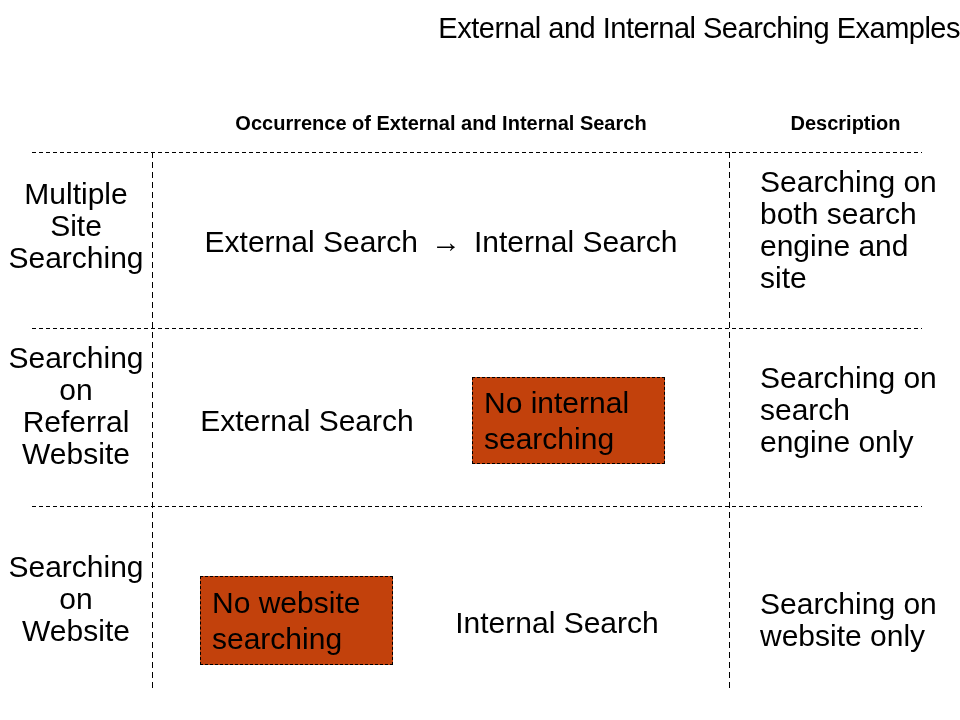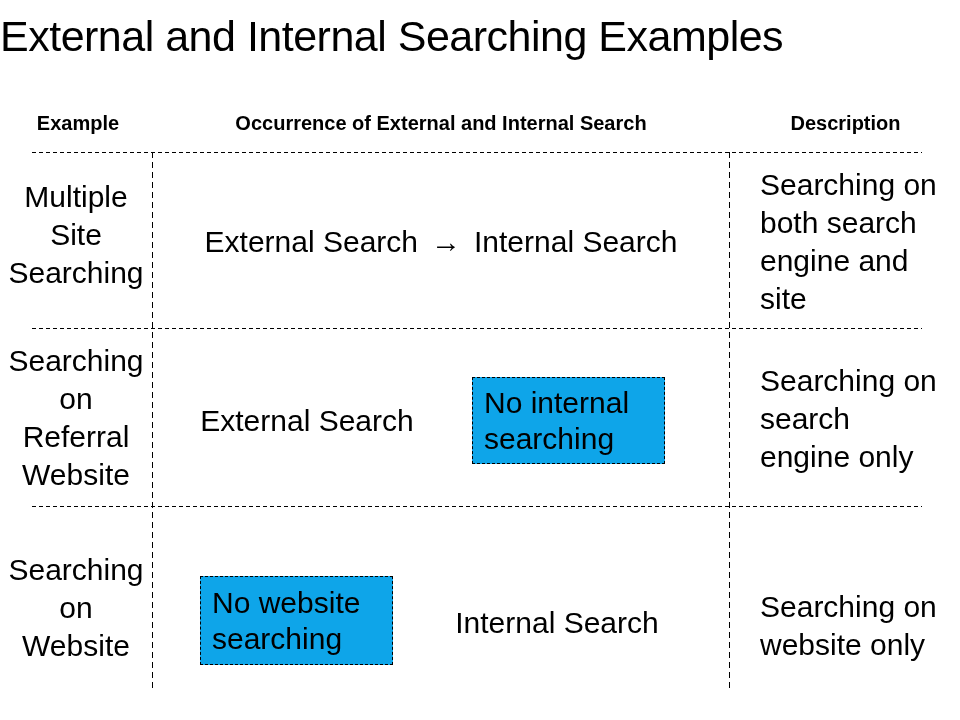--- a/index.html
+++ b/index.html
@@ -15,22 +15,22 @@
     color: #000000;
     font-family: "Liberation Sans", "DejaVu Sans", sans-serif;
     overflow: hidden;
   }
   .title {
     position: absolute;
     top: 12px;
     left: 0;
     width: 100%;
     margin: 0;
-    text-align: left;
-    font-size: 43px;
+    text-align: right;
+    font-size: 29px;
     font-weight: 400;
     letter-spacing: -0.5px;
   }
   .col-header {
     position: absolute;
     top: 112px;
     font-size: 20px;
     font-weight: 700;
     text-align: center;
   }
@@ -55,21 +55,21 @@
     height: 538px;
     width: 1px;
     background: repeating-linear-gradient(180deg, #000 0 6px, transparent 6px 10px);
   }
   .vl1 { left: 152px; }
   .vl2 { left: 729px; }
 
   .cell {
     position: absolute;
     font-size: 30px;
-    line-height: 38px;
+    line-height: 32px;
     white-space: pre-line;
   }
   .example-cell { left: 0; width: 152px; text-align: center; }
   .ex1 { top: 178px; }
   .ex2 { top: 342px; }
   .ex3 { top: 551px; }
 
   .desc-cell { left: 748px; width: 205px; text-align: left; margin-left: 12px; }
   .dc1 { top: 166px; }
   .dc2 { top: 362px; }
@@ -101,33 +101,32 @@
   .note-box {
     position: absolute;
     box-sizing: border-box;
     border: 1px dashed #000;
     display: flex;
     align-items: center;
     padding-left: 11px;
     font-size: 30px;
     line-height: 36px;
     white-space: pre-line;
-    background: #0ea5e9;
+    background: #c2410c;
   }
   .nb2 { left: 472px; top: 377px; width: 193px; height: 87px; }
   .nb3 { left: 200px; top: 576px; width: 193px; height: 89px; }
 </style>
 </head>
 <body>
 
 <div class="slide">
 
   <h1 class="title">External and Internal Searching Examples</h1>
 
-  <div class="col-header h-example">Example</div>
   <div class="col-header h-occurrence">Occurrence of External and Internal Search</div>
   <div class="col-header h-description">Description</div>
 
   <div class="hline hl1"></div>
   <div class="hline hl2"></div>
   <div class="hline hl3"></div>
   <div class="vline vl1"></div>
   <div class="vline vl2"></div>
 
   <div class="cell example-cell ex1">Multiple

